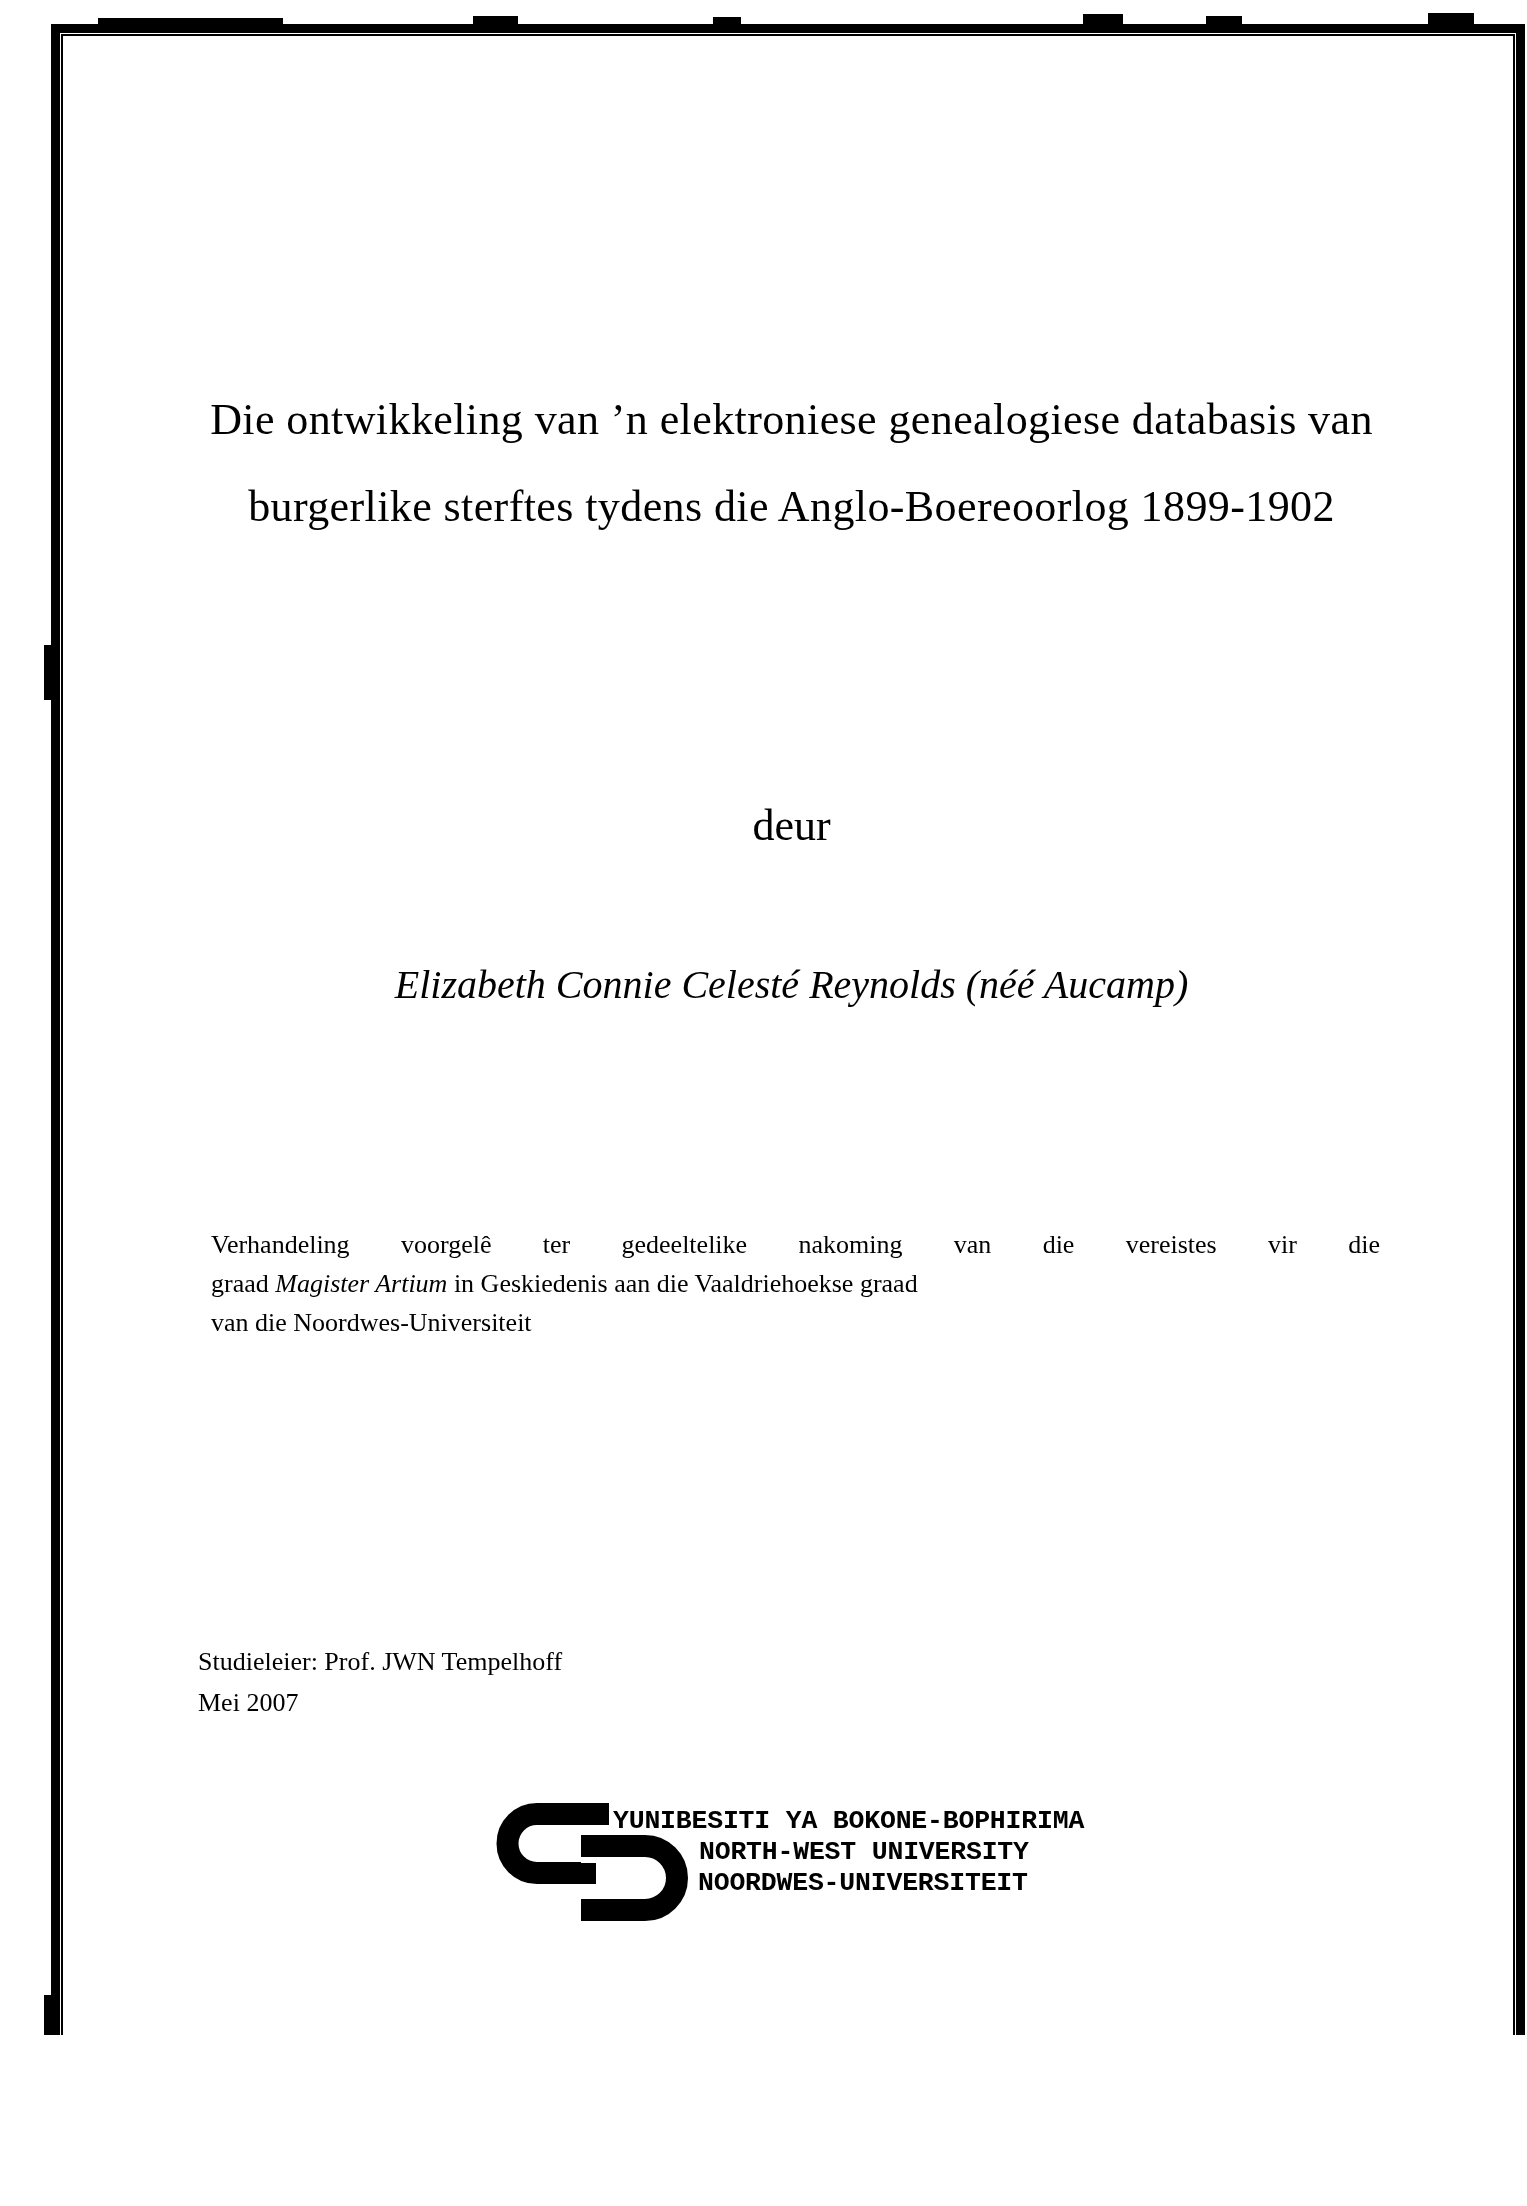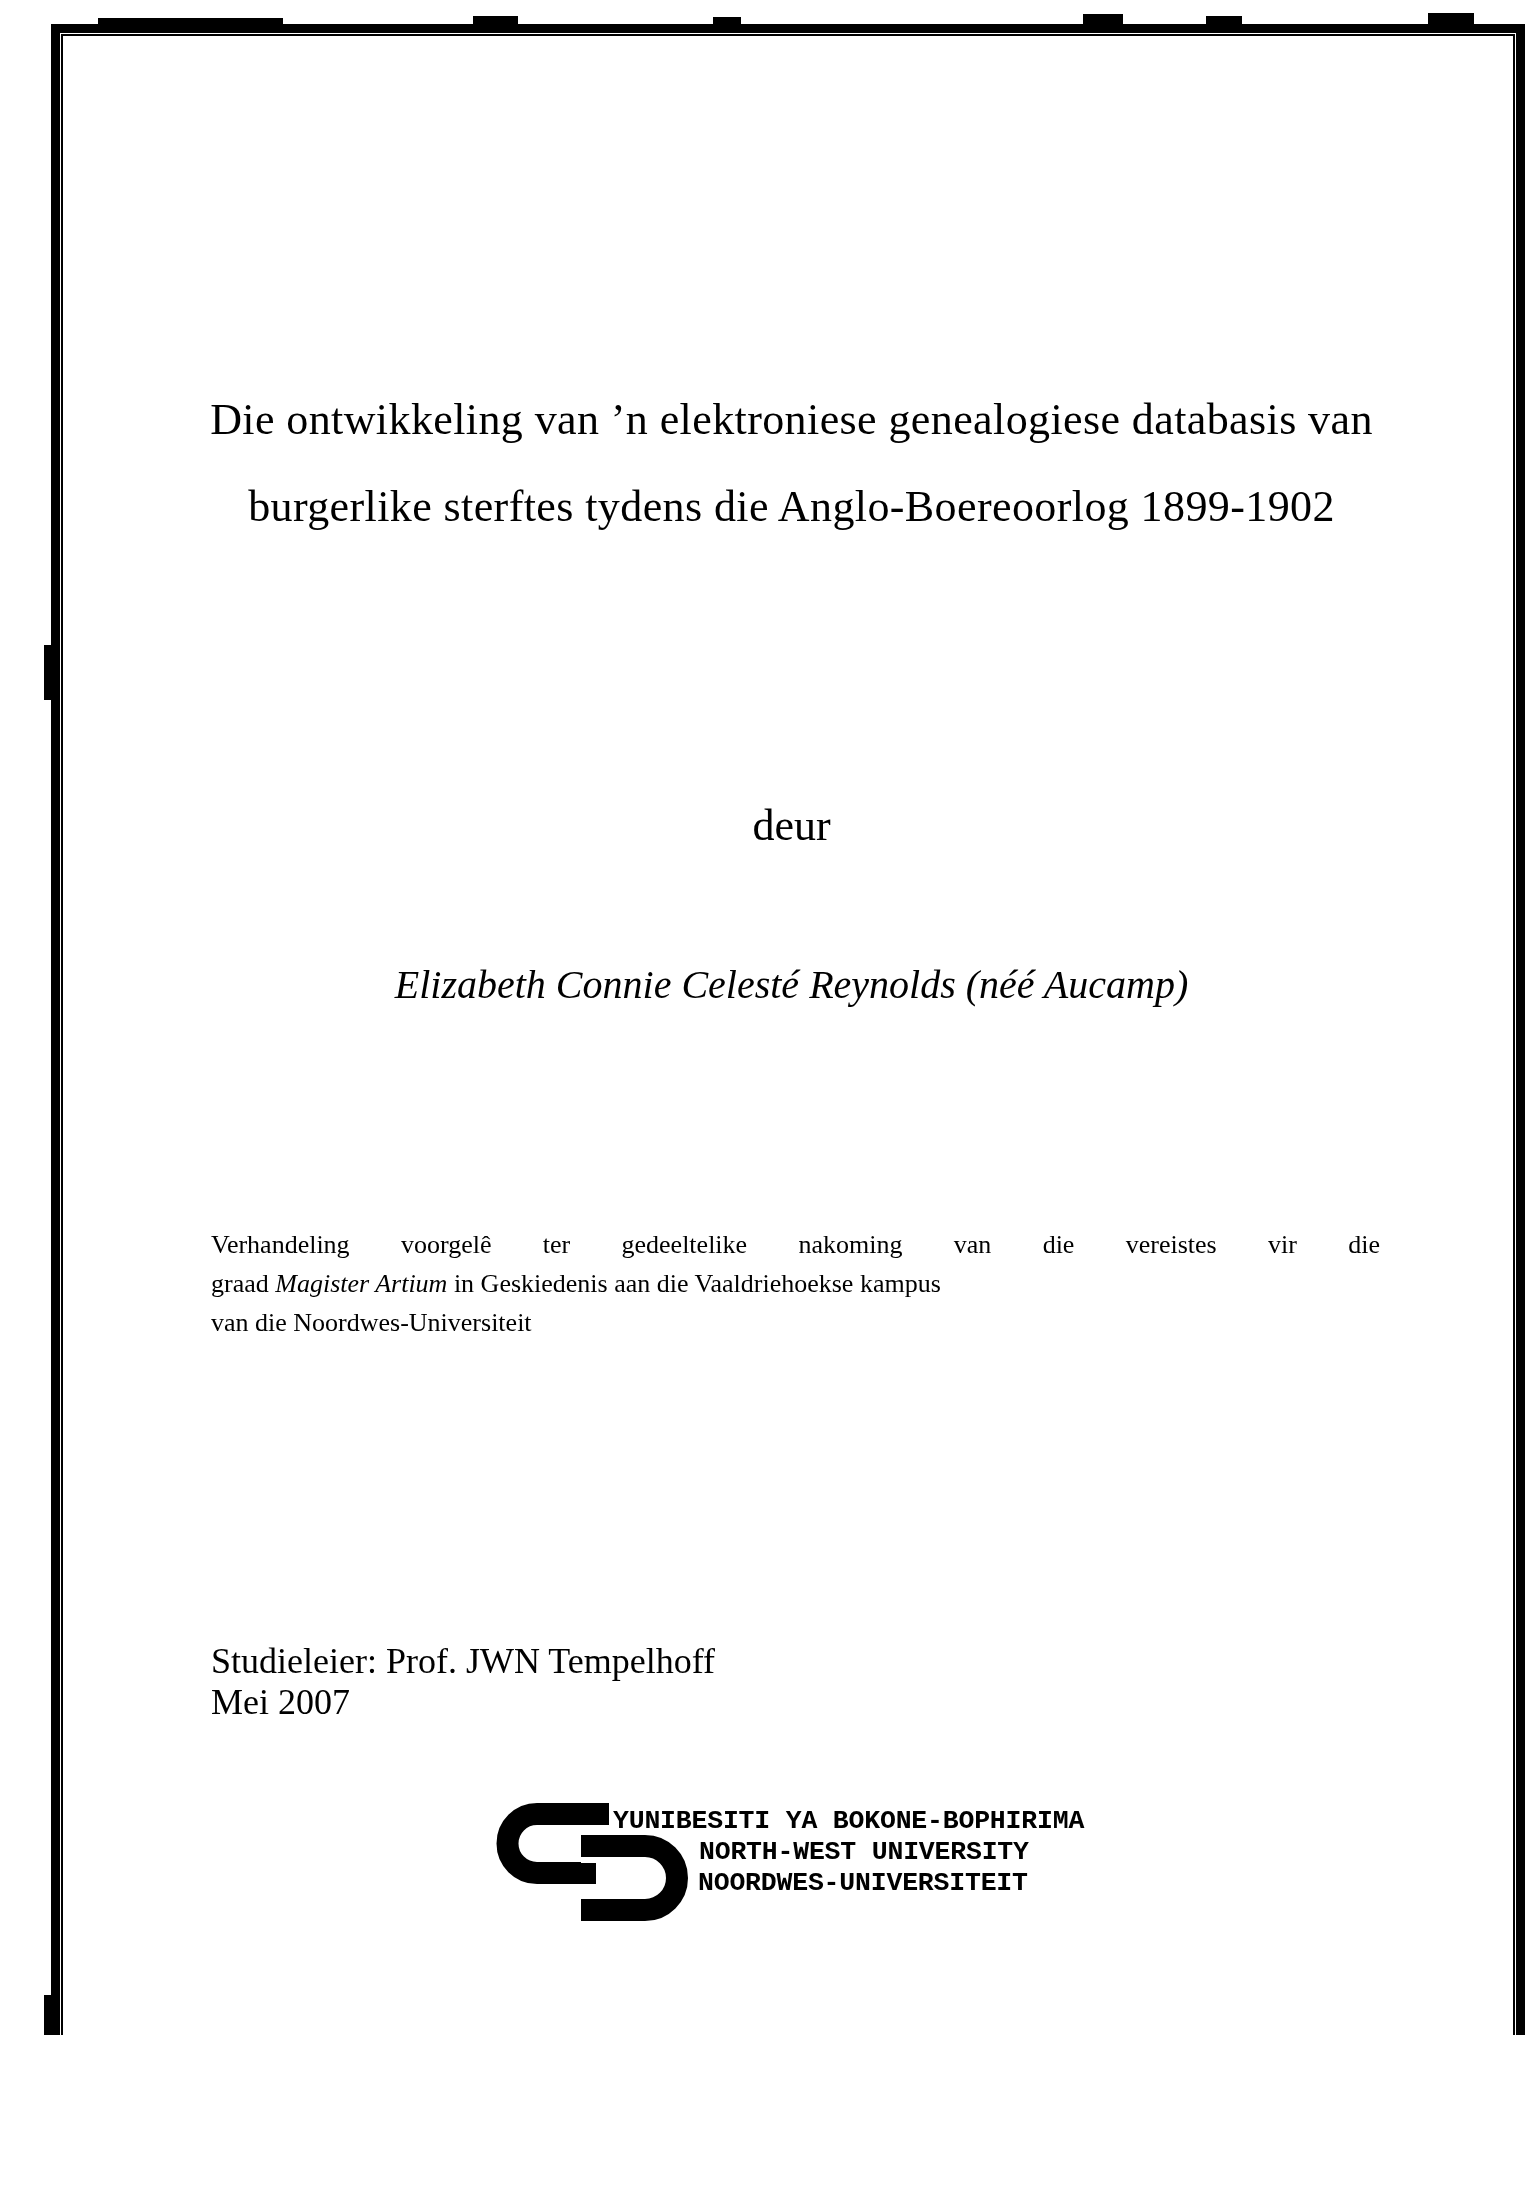--- a/index.html
+++ b/index.html
@@ -46,22 +46,22 @@
   .submission{
     position:absolute;left:183px;top:1225px;width:1169px;
     font-size:26px;line-height:39px;
   }
   .submission .just{
     text-align:justify;
     text-align-last:justify;
   }
   .submission .ital{font-style:italic;}
   .supervisor-block{
-    position:absolute;left:183px;top:1641px;
-    font-size:36px;line-height:41px;
+    position:absolute;left:170px;top:1641px;
+    font-size:26px;line-height:41px;
   }
   .logo-icon{
     position:absolute;left:468px;top:1803px;
   }
   .logo-text{
     position:absolute;left:585px;top:1806px;
     font-family:Liberation Mono, monospace;
     font-weight:bold;
     font-size:26.5px;line-height:31px;
     letter-spacing:-0.2px;
@@ -93,21 +93,21 @@
     <div>Die ontwikkeling van ’n elektroniese genealogiese databasis van</div>
     <div>burgerlike sterftes tydens die Anglo-Boereoorlog 1899-1902</div>
   </div>
 
   <div class="byline">deur</div>
 
   <div class="author">Elizabeth Connie Celesté Reynolds (néé Aucamp)</div>
 
   <div class="submission">
     <div class="just">Verhandeling voorgelê ter gedeeltelike nakoming van die vereistes vir die</div>
-    <div><span>graad </span><span class="ital">Magister Artium</span><span> in Geskiedenis aan die Vaaldriehoekse kampus</span></div>
+    <div><span>graad </span><span class="ital">Magister Artium</span><span> in Geskiedenis aan die Vaaldriehoekse graad</span></div>
     <div>van die Noordwes-Universiteit</div>
   </div>
 
   <div class="supervisor-block">
     <div>Studieleier: Prof. JWN Tempelhoff</div>
     <div>Mei 2007</div>
   </div>
 
   <div>
     <svg class="logo-icon" width="193" height="121" viewBox="0 0 193 121" aria-hidden="true">

